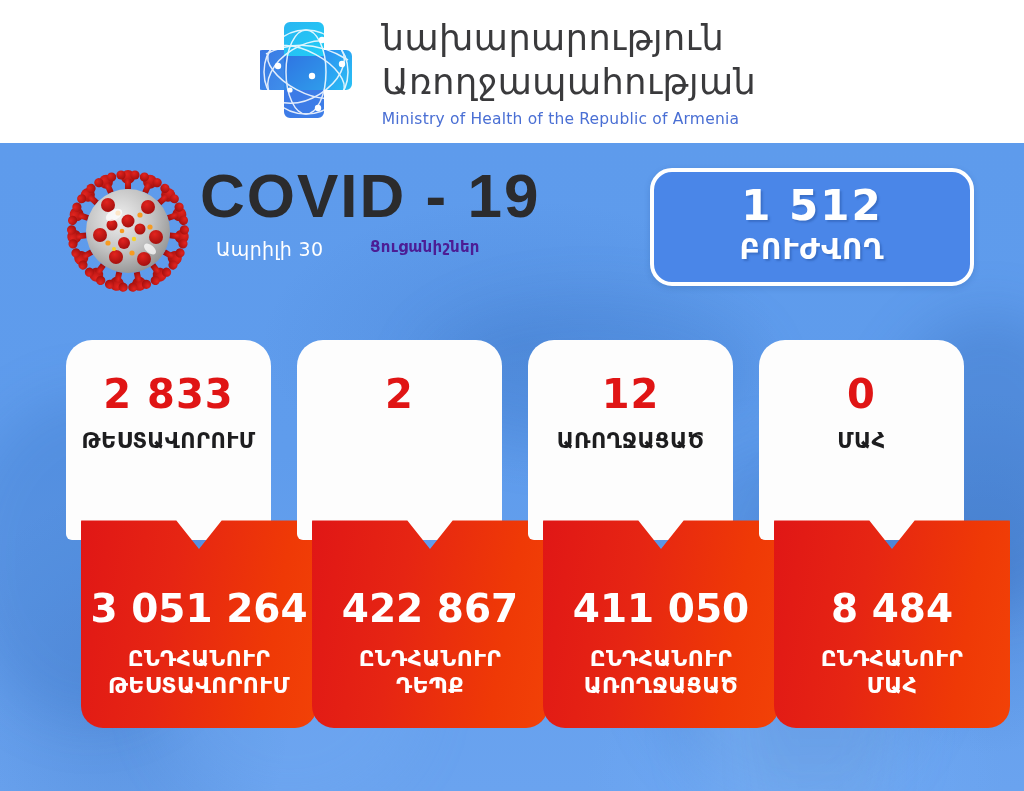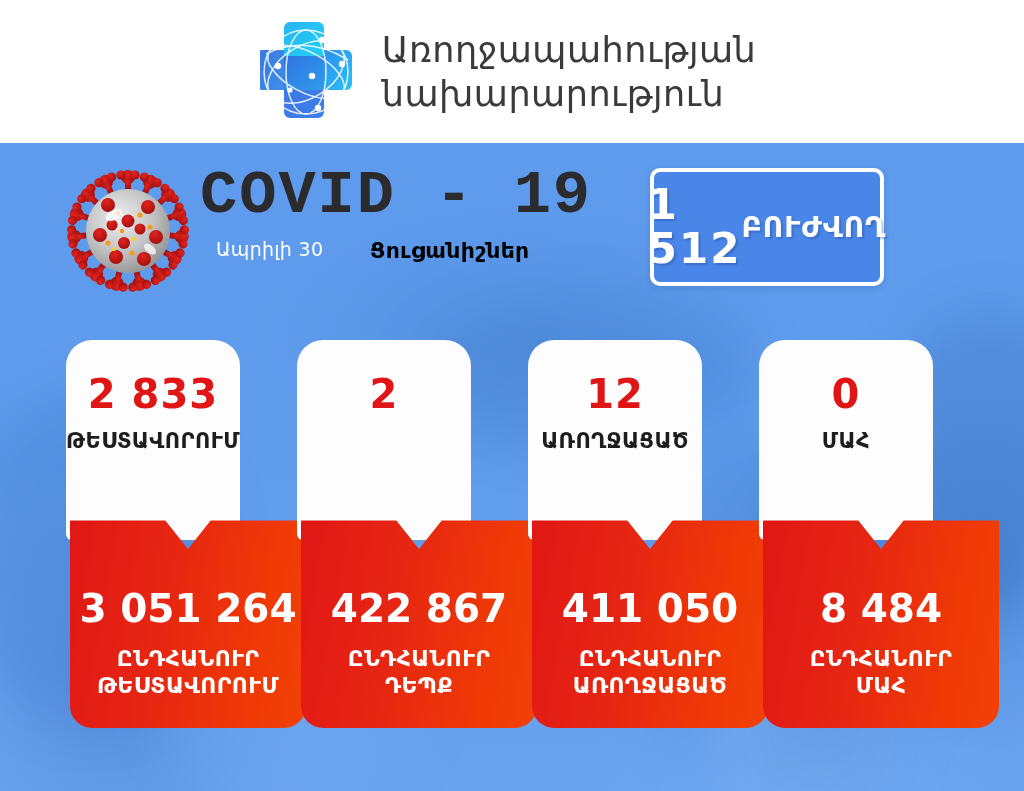--- a/index.html
+++ b/index.html
@@ -55,40 +55,40 @@
     filter:blur(22px); border-radius:50% / 20%;
   }
 
   
   .title-row{
     position:absolute; left:0; top:143px; width:1024px; height:160px; z-index:3;
   }
   .virus{ position:absolute; left:64px; top:22px; width:128px; height:132px; }
   .covid-title{
     position:absolute; left:200px; top:22px;
-    font-family:Liberation Mono, monospace;
+    font-family:Liberation Sans, sans-serif;
     font-size:62px; font-weight:bold; color:#2b2b2d;
     letter-spacing:2px; line-height:62px;
   }
   .sub-date{
     position:absolute; left:216px; top:95px;
     font-size:19px; color:#ffffff; font-weight:normal; letter-spacing:.3px;
   }
   .sub-ind{
     position:absolute; left:370px; top:95px;
-    font-size:22px; color:#000000; font-weight:bold; letter-spacing:.3px;
+    font-size:15px; color:#4c1d95; font-weight:bold; letter-spacing:.3px;
   }
 
   
   .badge{
-    position:absolute; left:650px; top:168px; width:234px; height:118px;
+    position:absolute; left:650px; top:168px; width:324px; height:118px;
     background:#4a86e8;
     border:4px solid #ffffff;
-    border-radius:10px;
-    display:flex; flex-direction:row; align-items:center; justify-content:center;
+    border-radius:22px;
+    display:flex; flex-direction:column; align-items:center; justify-content:center;
     z-index:4;
     box-shadow:0 2px 6px rgba(20,60,120,.18);
   }
   .badge-num{
     font-size:42px; font-weight:bold; color:#ffffff; line-height:44px;
     letter-spacing:2px;
     text-shadow:2px 2px 2px rgba(30,70,140,.35);
   }
   .badge-label{
     font-size:28px; font-weight:bold; color:#ffffff; line-height:40px;
@@ -102,37 +102,37 @@
   }
   .card{
     position:absolute; top:0; width:198px; height:388px;
   }
   .card.c0{ left:66px; }
   .card.c1{ left:297px; }
   .card.c2{ left:528px; }
   .card.c3{ left:759px; }
 
   .card-white{
-    position:absolute; left:0; top:0; width:174px; height:200px;
+    position:absolute; left:0; top:0; width:205px; height:200px;
     background:#fdfdfd;
     border-radius:26px 26px 6px 6px;
   }
   .white-num{
     position:absolute; left:0; right:0; top:32px;
     text-align:center; font-size:40px; font-weight:bold;
     color:#e01515; letter-spacing:1px; line-height:44px;
   }
   .white-label{
     position:absolute; left:0; right:0; top:88px;
     text-align:center; font-size:21px; font-weight:bold;
     color:#1d1d1f; letter-spacing:.4px; line-height:26px;
   }
 
   .card-red{
-    position:absolute; left:4px; top:161px; width:236px; height:227px;
+    position:absolute; left:15px; top:161px; width:236px; height:227px;
     background:linear-gradient(100deg,#e01616 0%,#e62513 38%,#ef3906 78%,#f24207 100%);
     border-radius:22px;
     -webkit-clip-path: polygon(
        0% 8.6%, 40.4% 8.6%, 50% 21.2%, 59.6% 8.6%, 100% 8.6%, 100% 100%, 0% 100%);
     clip-path: polygon(
        0% 8.6%, 40.4% 8.6%, 50% 21.2%, 59.6% 8.6%, 100% 8.6%, 100% 100%, 0% 100%);
     padding-left: 36px;
   }
   .red-num{
     position:absolute; left:0; right:0; top:86px;
@@ -199,22 +199,23 @@
             <circle cx="26" cy="50" r="3.2"></circle>
               <circle cx="60" cy="60" r="3.2"></circle>
             <circle cx="66" cy="92" r="3.2"></circle>
               <circle cx="38" cy="74" r="2.6"></circle>
           </g>
         </g>
       </svg>
     </span>
 
     <div class="header-text">
+      <span class="ministry-line">նախարարություն</span>
       <span class="ministry-line">Առողջապահության</span>
-      <span class="ministry-line">նախարարություն</span>
+      <span class="ministry-en">Ministry of Health of the Republic of Armenia</span>
     </div>
 
   </div>
 </div>
 
 <div class="bg">
   <span class="bg-blob b1"></span>
   <span class="bg-blob b2"></span>
   <span class="bg-blob b3"></span>
   <span class="bg-blob b4"></span>

